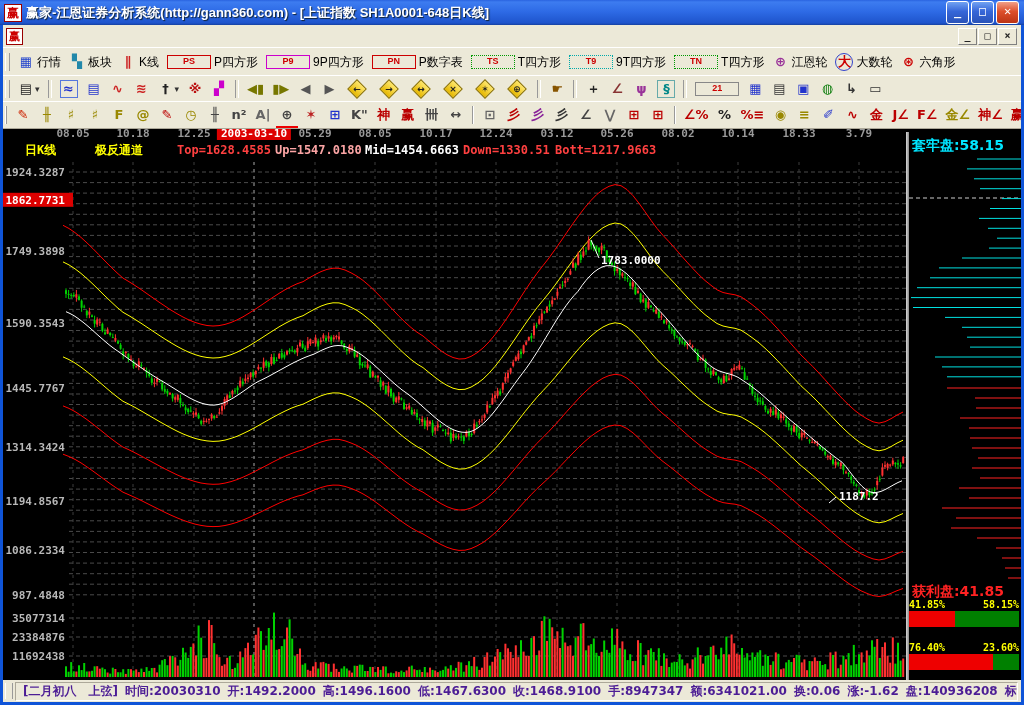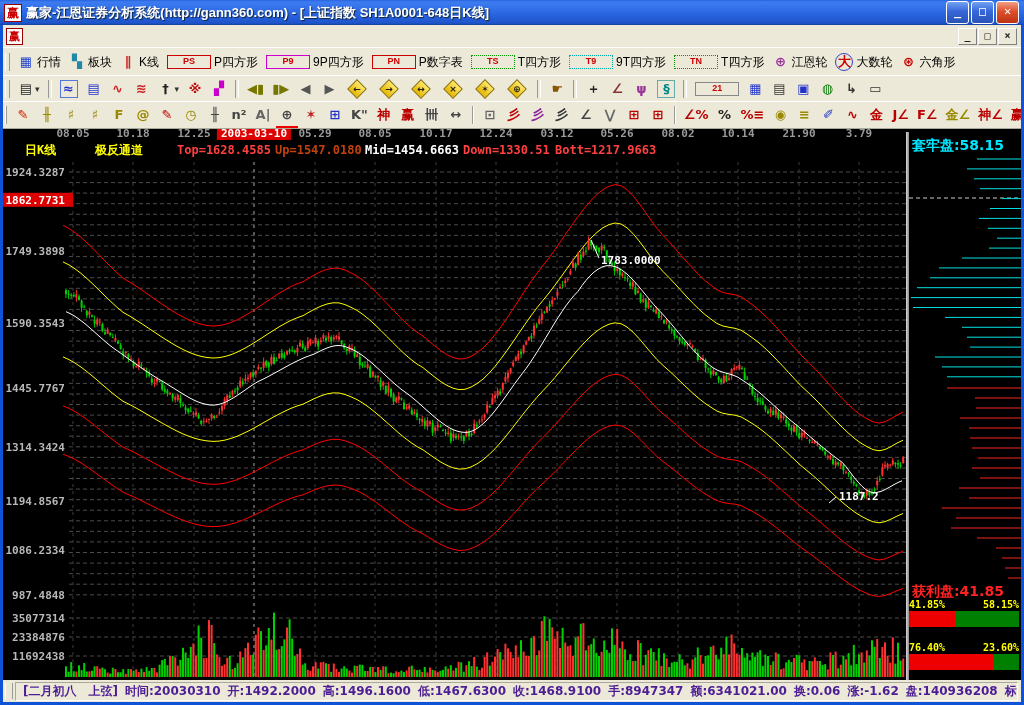--- a/index.html
+++ b/index.html
@@ -389,28 +389,28 @@
         <span class="dlabel" style="left: 191px;">12.25</span>
         <span class="dlabel cursor" style="left: 251px;">2003-03-10</span>
         <span class="dlabel" style="left: 312px;">05.29</span>
         <span class="dlabel" style="left: 372px;">08.05</span>
         <span class="dlabel" style="left: 433px;">10.17</span>
         <span class="dlabel" style="left: 493px;">12.24</span>
         <span class="dlabel" style="left: 554px;">03.12</span>
         <span class="dlabel" style="left: 614px;">05.26</span>
         <span class="dlabel" style="left: 675px;">08.02</span>
         <span class="dlabel" style="left: 735px;">10.14</span>
-        <span class="dlabel" style="left: 796px;">21.90</span>
+        <span class="dlabel" style="left: 796px;">18.33</span>
         <span class="dlabel" style="left: 856px;">3.79</span>
       </div>
     <div id="info-row">
         <span class="ilabel" style="left: 6px; color: rgb(255, 255, 0);">日K线</span>
         <span class="ilabel" style="left: 76px; color: rgb(255, 255, 0);">极反通道</span>
         <span class="ilabel" style="left: 158px; color: rgb(255, 64, 64);">Top=1628.4585</span>
-        <span class="ilabel" style="left: 256px; color: #c2410c;">Up=1547.0180</span>
+        <span class="ilabel" style="left: 256px; color: #fca5a5;">Up=1547.0180</span>
         <span class="ilabel" style="left: 346px; color: rgb(255, 255, 255);">Mid=1454.6663</span>
         <span class="ilabel" style="left: 444px; color: rgb(255, 64, 64);">Down=1330.51</span>
         <span class="ilabel" style="left: 536px; color: rgb(255, 64, 64);">Bott=1217.9663</span>
         <span class="ilabel" style="right: 6px; color: rgb(255, 255, 0); font-family: Liberation Serif, serif;">1A0001 上证指数</span>
       </div>
     <svg id="chart-svg" width="903" height="520" viewBox="0 0 903 520">
         <path d="M66 12.0 H903 M66 22.6 H903 M66 33.1 H903 M66 43.7 H903 M66 54.3 H903 M66 64.8 H903 M66 75.4 H903 M66 86.0 H903 M66 96.6 H903 M66 107.1 H903 M66 117.7 H903 M66 128.3 H903 M66 138.8 H903 M66 149.4 H903 M66 160.0 H903 M66 170.5 H903 M66 181.1 H903 M66 191.7 H903 M66 202.3 H903 M66 212.8 H903 M66 223.4 H903 M66 234.0 H903 M66 244.5 H903 M66 255.1 H903 M66 265.7 H903 M66 276.2 H903 M66 286.8 H903 M66 297.4 H903 M66 308.0 H903 M66 318.5 H903 M66 329.1 H903 M66 339.7 H903 M66 350.2 H903 M66 360.8 H903 M66 371.4 H903 M66 381.9 H903 M66 392.5 H903 M66 403.1 H903 M66 413.7 H903 M66 424.2 H903 M66 434.8 H903 M66 458 H903 M66 477 H903 M66 496 H903 " stroke="#4a4a4a" stroke-width="1" stroke-dasharray="4 3" fill="none"></path>
         <path d="M70 2 V517 M130 2 V517 M191 2 V517 M251 2 V517 M312 2 V517 M372 2 V517 M433 2 V517 M493 2 V517 M554 2 V517 M614 2 V517 M675 2 V517 M735 2 V517 M796 2 V517 M856 2 V517 " stroke="#3c3c3c" stroke-width="1" stroke-dasharray="3 4" fill="none"></path>
         <path d="M251 2 V517" stroke="#8a8a8a" stroke-width="1" stroke-dasharray="3 4" fill="none"></path>
         <polyline points="60,65.3 66,68.5 72,72.6 78,77.4 84,82.9 90,88.7 96,94.8 102,101.0 108,107.1 114,112.8 120,118.1 126,121.7 132,125.5 138,129.5 144,133.7 150,137.9 156,142.1 162,146.1 168,150.1 174,153.7 180,157.0 186,160.0 192,162.4 198,164.2 204,165.5 210,166.0 216,165.6 222,164.4 228,162.5 234,159.9 240,156.8 246,153.2 252,149.4 258,145.4 264,141.3 270,137.3 276,133.4 282,129.8 288,126.6 294,123.8 300,121.7 306,118.0 312,114.6 318,111.6 324,109.4 330,108.2 336,108.3 342,110.0 348,112.8 354,116.2 360,120.4 366,125.5 372,131.2 378,137.3 384,143.6 390,149.9 396,156.2 402,162.1 408,167.5 414,172.2 420,176.0 426,181.1 432,186.1 438,190.8 444,194.7 450,197.5 456,199.0 462,198.7 468,196.4 474,192.8 480,188.0 486,181.9 492,174.7 498,166.7 504,158.1 510,149.0 516,139.8 522,130.6 528,121.7 534,113.3 540,105.6 546,97.9 552,89.6 558,81.0 564,72.2 570,63.5 576,55.2 582,47.4 588,40.4 594,34.3 600,29.6 606,26.3 612,24.6 618,25.7 624,29.6 630,35.7 636,43.3 642,51.7 648,60.3 654,68.4 660,75.4 666,81.7 672,88.4 678,95.3 684,102.1 690,108.7 696,114.9 702,120.5 708,125.3 714,129.8 720,132.5 726,133.8 732,134.8 738,136.8 744,140.8 750,145.3 756,150.2 762,155.7 768,161.7 774,168.1 780,174.8 786,181.5 792,188.3 798,195.0 804,200.8 810,206.8 816,213.1 822,219.7 828,226.4 834,233.0 840,239.3 846,245.2 852,250.6 858,255.1 864,258.8 870,261.8 876,263.1 882,261.7 888,258.7 894,255.1 900,252.0 " stroke="#ff0000" stroke-width="1" fill="none"></polyline>

